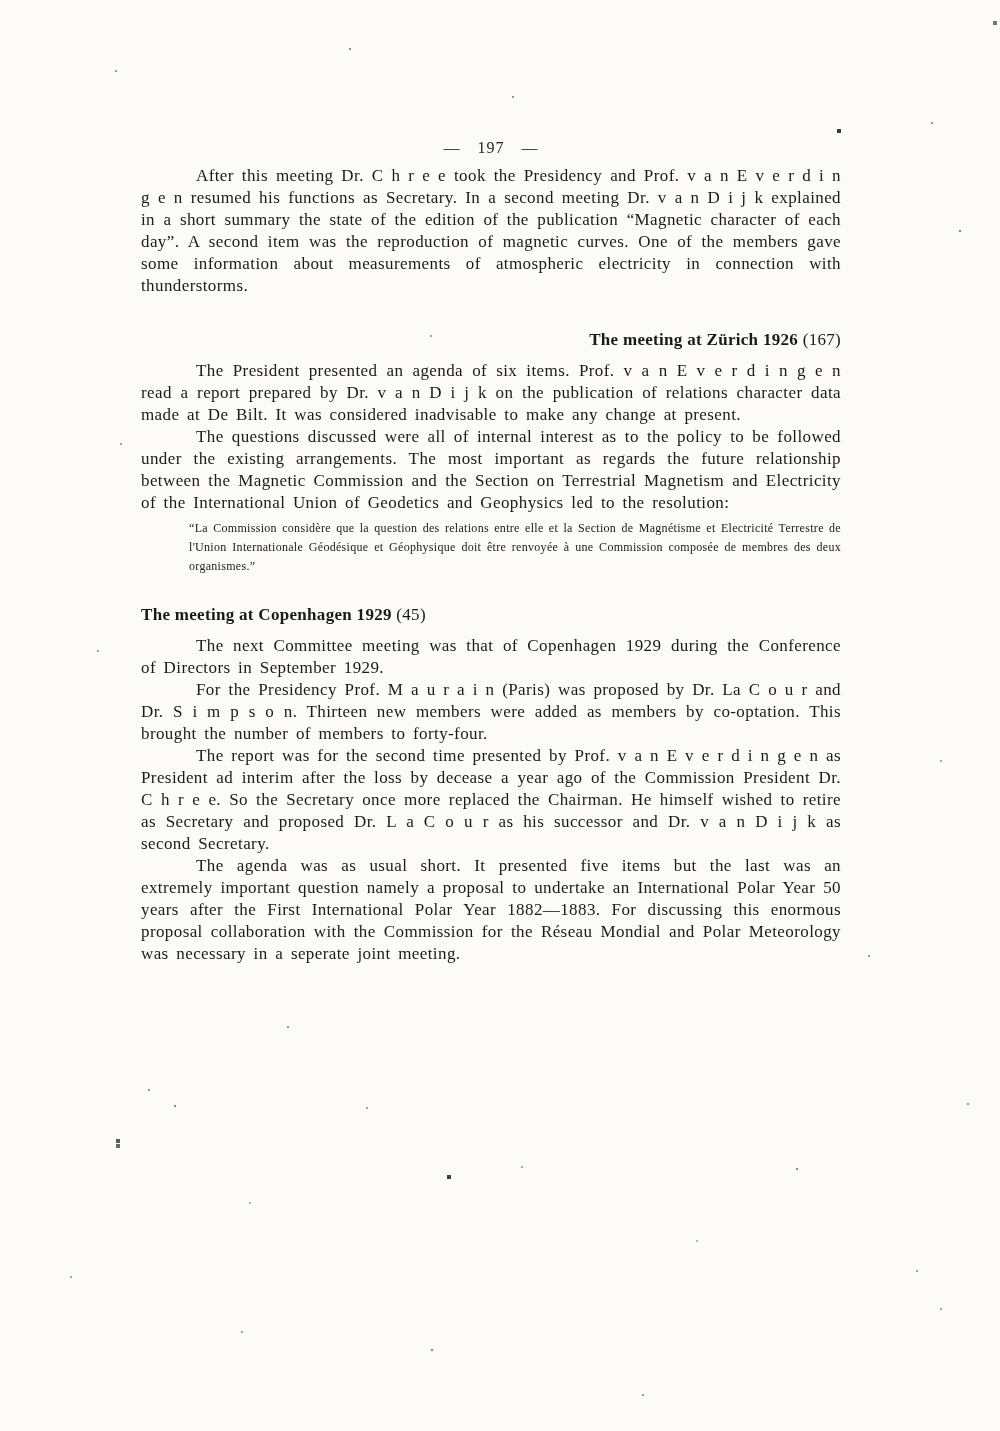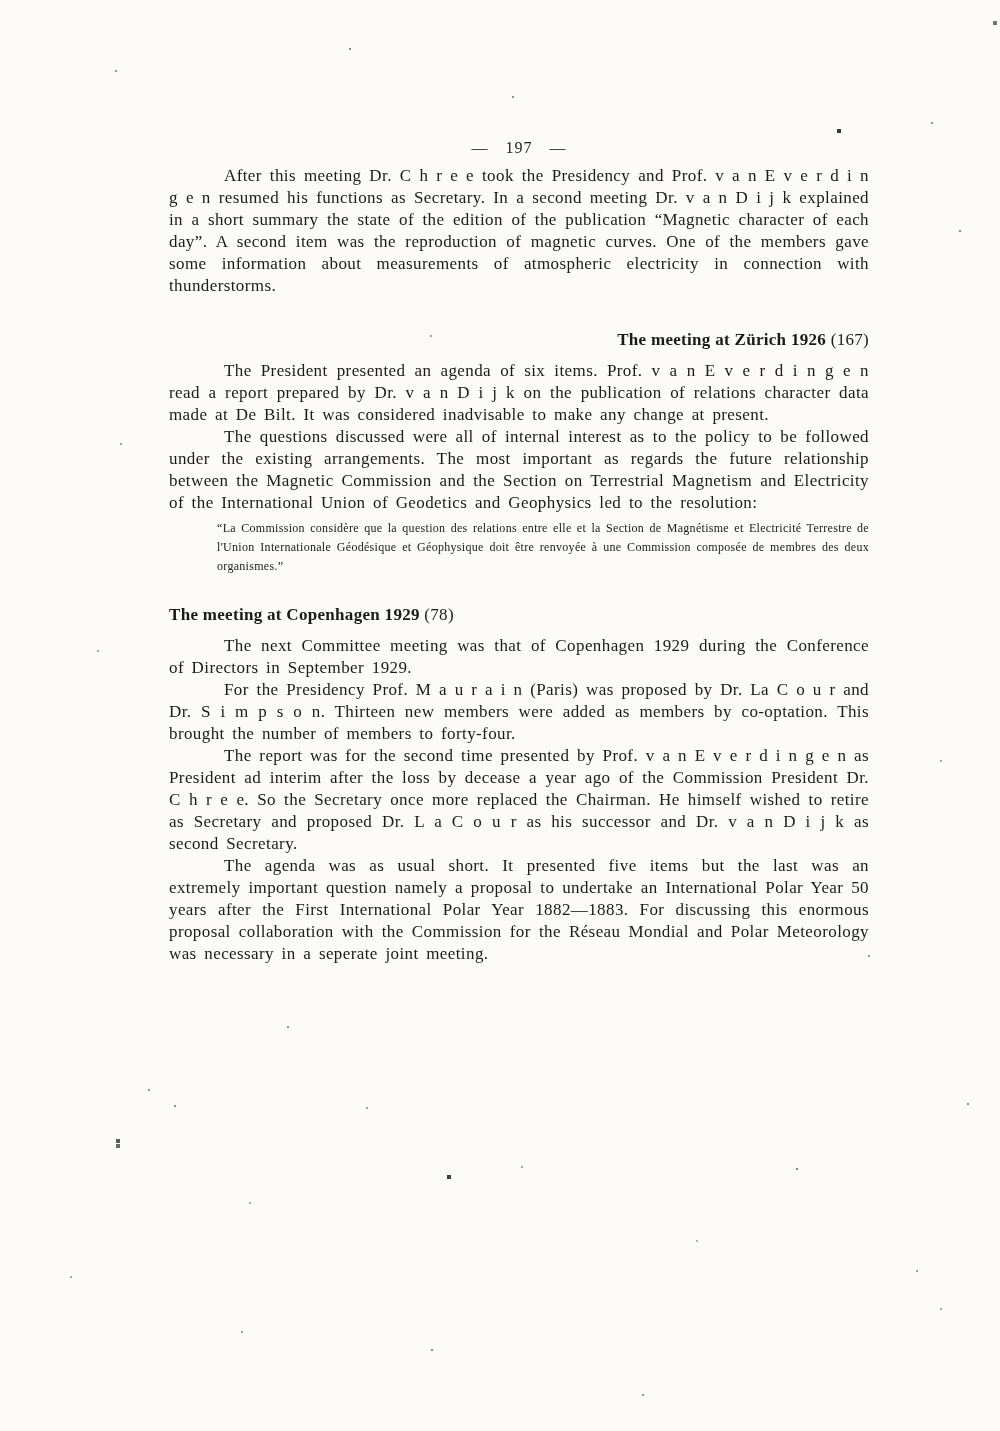--- a/index.html
+++ b/index.html
@@ -7,21 +7,21 @@
     position: relative;
     width: 1000px;
     height: 1431px;
     background: #fcfbf9;
     font-family: "Liberation Serif", "DejaVu Serif", serif;
     color: #1c1a17;
     overflow: hidden;
   }
   .text-block {
     position: absolute;
-    left: 169px;
+    left: 141px;
     top: 137px;
     width: 700px;
   }
   .page-number {
     text-align: center;
     font-size: 16px;
     line-height: 22px;
     word-spacing: 12px;
     letter-spacing: 1px;
     color: #211f1c;
@@ -108,21 +108,21 @@
     <p class="para p-intro">After this meeting Dr. C h r e e  took the Presidency and Prof. v a n  E v e r d i n g e n  resumed his functions as Secretary. In a second meeting Dr. v a n  D i j k  explained in a short summary the state of the edition of the publication “Magnetic character of each day”. A second item was the reproduction of magnetic curves. One of the members gave some information about measurements of atmospheric electricity in connection with thunderstorms.</p>
 
     <h2 class="heading h-zurich"><span>The meeting at Zürich 1926</span> <span class="ref">(167)</span></h2>
 
     <p class="para p-after-h">The President presented an agenda of six items. Prof. v a n  E v e r d i n g e n  read a report prepared by Dr. v a n  D i j k  on the publication of relations character data made at De Bilt. It was considered inadvisable to make any change at present.</p>
 
     <p class="para p-std">The questions discussed were all of internal interest as to the policy to be followed under the existing arrangements. The most important as regards the future relationship between the Magnetic Commission and the Section on Terrestrial Magnetism and Electricity of the International Union of Geodetics and Geophysics led to the resolution:</p>
 
     <div class="quote">“La Commission considère que la question des relations entre elle et la Section de Magnétisme et Electricité Terrestre de l'Union Internationale Géodésique et Géophysique doit être renvoyée à une Commission composée de membres des deux organismes.”</div>
 
-    <h2 class="heading h-copenhagen"><span>The meeting at Copenhagen 1929</span> <span class="ref">(78)</span></h2>
+    <h2 class="heading h-copenhagen"><span>The meeting at Copenhagen 1929</span> <span class="ref">(45)</span></h2>
 
     <p class="para p-after-h">The next Committee meeting was that of Copenhagen 1929 during the Conference of Directors in September 1929.</p>
 
     <p class="para p-std">For the Presidency Prof. M a u r a i n  (Paris) was proposed by Dr. La C o u r and Dr. S i m p s o n. Thirteen new members were added as members by co-optation. This brought the number of members to forty-four.</p>
 
     <p class="para p-std">The report was for the second time presented by Prof. v a n  E v e r d i n g e n  as President ad interim after the loss by decease a year ago of the Commission President Dr. C h r e e. So the Secretary once more replaced the Chairman. He himself wished to retire as Secretary and proposed Dr. L a  C o u r  as his successor and Dr. v a n  D i j k  as second Secretary.</p>
 
     <p class="para p-std">The agenda was as usual short. It presented five items but the last was an extremely important question namely a proposal to undertake an International Polar Year 50 years after the First International Polar Year 1882—1883. For discussing this enormous proposal collaboration with the Commission for the Réseau Mondial and Polar Meteorology was necessary in a seperate joint meeting.</p>
 
   </div>

